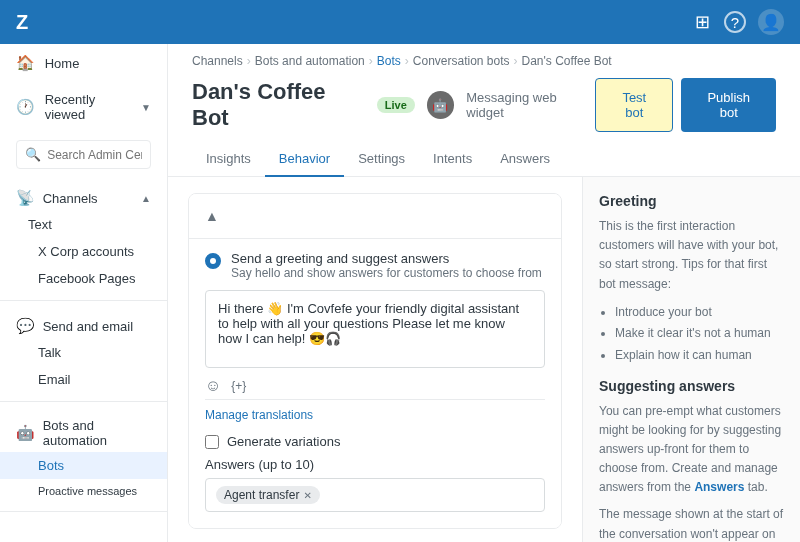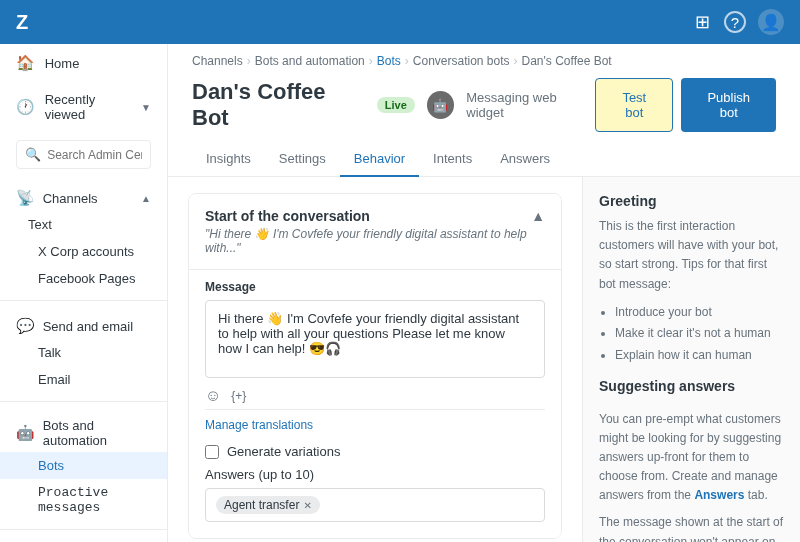--- a/index.html
+++ b/index.html
@@ -67,21 +67,21 @@
 
     <div style="height:1px;background:#e9ebed;margin:8px 0;"></div>
 
     <div style="padding:8px 16px 4px;display:flex;align-items:center;justify-content:space-between;">
       <span style="display:flex;align-items:center;gap:8px;">
         <span style="font-size:15px;">🤖</span>
         <span style="font-size:13px;font-weight:500;color:#2f3941;">Bots and automation</span>
       </span>
     </div>
     <div style="padding:6px 16px 6px 38px;font-size:13px;color:#1f73b7;background:#e9f2ff;cursor:pointer;font-weight:500;">Bots</div>
-    <div style="padding:6px 16px 6px 38px;font-size:13px;color:#2f3941;cursor:pointer;font-family:Liberation Mono, monospace;">Proactive messages</div>
+    <div style="padding:6px 16px 6px 38px;font-size:11px;color:#2f3941;cursor:pointer;">Proactive messages</div>
 
     <div style="height:1px;background:#e9ebed;margin:8px 0;"></div>
 
     <div style="padding:8px 16px 4px;">
       
     </div>
 
   </div>
 
   <div style="flex:1;display:flex;flex-direction:column;overflow:hidden;background:white;">
@@ -106,46 +106,50 @@
         <span style="font-size:13px;color:#68737d;">Messaging web widget</span>
       </div>
       <div style="display:flex;gap:8px;">
         <button style="border:1px solid #1f73b7;color:#1f73b7;background:#fef9c3;padding:11px 16px;border-radius:4px;cursor:pointer;font-size:13px;font-weight:500;">Test bot</button>
         <button style="background:#1f73b7;color:white;border:none;padding:7px 16px;border-radius:4px;cursor:pointer;font-size:13px;font-weight:500;">Publish bot</button>
       </div>
     </div>
 
     <div style="display:flex;padding:0 24px;border-bottom:1px solid #e9ebed;margin-top:10px;">
       <div style="padding:9px 14px;cursor:pointer;font-size:13px;color:#68737d;border-bottom:2px solid transparent;margin-bottom:-1px;">Insights</div>
+      <div style="padding:9px 14px;cursor:pointer;font-size:13px;color:#1f73b7;border-bottom:2px solid #1f73b7;margin-bottom:-1px;font-weight:500;">Behavior</div>
       <div style="padding:9px 14px;cursor:pointer;font-size:13px;color:#68737d;border-bottom:2px solid transparent;margin-bottom:-1px;">Settings</div>
-      <div style="padding:9px 14px;cursor:pointer;font-size:13px;color:#1f73b7;border-bottom:2px solid #1f73b7;margin-bottom:-1px;font-weight:500;">Behavior</div>
       <div style="padding:9px 14px;cursor:pointer;font-size:13px;color:#68737d;border-bottom:2px solid transparent;margin-bottom:-1px;">Intents</div>
       <div style="padding:9px 14px;cursor:pointer;font-size:13px;color:#68737d;border-bottom:2px solid transparent;margin-bottom:-1px;">Answers</div>
     </div>
 
     <div style="display:flex;flex:1;overflow:hidden;">
 
       <div style="flex:1;overflow-y:auto;padding:16px 20px;">
 
         <div style="border:1px solid #e9ebed;border-radius:8px;overflow:hidden;">
 
           <div style="padding:14px 16px;display:flex;justify-content:space-between;align-items:flex-start;background:white;cursor:pointer;">
-            <div>
-              <div style="font-size:14px;font-weight:600;color:#2f3941;">Start of the conversation</div>
-              <div style="font-size:12px;color:#68737d;margin-top:3px;font-style:italic;">"Hi there 👋 I'm Covfefe your friendly digital assistant to help with..."</div>
-            </div>
             <span style="font-size:14px;color:#68737d;cursor:pointer;">▲</span>
           </div>
 
           <div style="padding:0 16px 16px;background:white;border-top:1px solid #e9ebed;">
             
             
+            <div style="display:flex;align-items:flex-start;gap:10px;margin-top:12px;margin-bottom:10px;">
+              <div style="width:16px;height:16px;border-radius:50%;border:2px solid #1f73b7;background:#1f73b7;display:flex;align-items:center;justify-content:center;flex-shrink:0;margin-top:2px;">
+                <div style="width:6px;height:6px;border-radius:50%;background:white;"></div>
+              </div>
+              <div>
+                <div style="font-size:13px;font-weight:500;color:#2f3941;">Send a greeting and suggest answers</div>
+                <div style="font-size:12px;color:#68737d;">Say hello and show answers for customers to choose from</div>
+              </div>
+            </div>
 
             
-            <div style="font-size:12px;font-weight:600;color:#2f3941;margin-bottom:6px;margin-top:10px;">Message</div>
             <textarea style="width: 100%; border: 1px solid rgb(216, 220, 222); border-radius: 4px; padding: 10px 12px; font-size: 13px; color: rgb(47, 57, 65); resize: none; height: 78px; font-family: inherit; outline: none;">Hi there 👋 I'm Covfefe your friendly digital assistant to help with all your questions Please let me know how I can help! 😎🎧</textarea>
 
             
             <div style="display:flex;gap:10px;padding:6px 0 4px;align-items:center;border-bottom:1px solid #e9ebed;">
               <span style="font-size:16px;color:#68737d;cursor:pointer;">☺</span>
               <span style="font-size:12px;color:#68737d;cursor:pointer;">{+}</span>
             </div>
 
             
             <a style="color:#1f73b7;font-size:12px;text-decoration:none;display:block;padding-top:8px;cursor:pointer;">Manage translations</a>
@@ -171,20 +175,20 @@
       <div style="width:218px;min-width:218px;border-left:1px solid #e9ebed;overflow-y:auto;padding:16px 16px;background:#fafafa;">
 
         <div style="font-size:14px;font-weight:600;color:#2f3941;margin-bottom:8px;">Greeting</div>
         <p style="font-size:12px;color:#68737d;line-height:1.6;margin-bottom:8px;">This is the first interaction customers will have with your bot, so start strong. Tips for that first bot message:</p>
         <ul style="font-size:12px;color:#68737d;line-height:1.8;padding-left:16px;margin-bottom:11px;">
           <li>Introduce your bot</li>
           <li>Make it clear it's not a human</li>
           <li>Explain how it can human</li>
         </ul>
 
-        <div style="font-size:14px;font-weight:600;color:#2f3941;margin-bottom:16px;">Suggesting answers</div>
+        <div style="font-size:14px;font-weight:600;color:#2f3941;margin-bottom:8px;">Suggesting answers</div>
         <p style="font-size:12px;color:#68737d;line-height:1.6;margin-bottom:8px;">You can pre-empt what customers might be looking for by suggesting answers up-front for them to choose from. Create and manage answers from the <strong style="color:#1f73b7;">Answers</strong> tab.</p>
         <p style="font-size:12px;color:#68737d;line-height:1.6;margin-bottom:10px;">The message shown at the start of the conversation won't appear on social channels or Slack.</p>
 
       </div>
     </div>
   </div>
 </div>
 
 </body></html>

